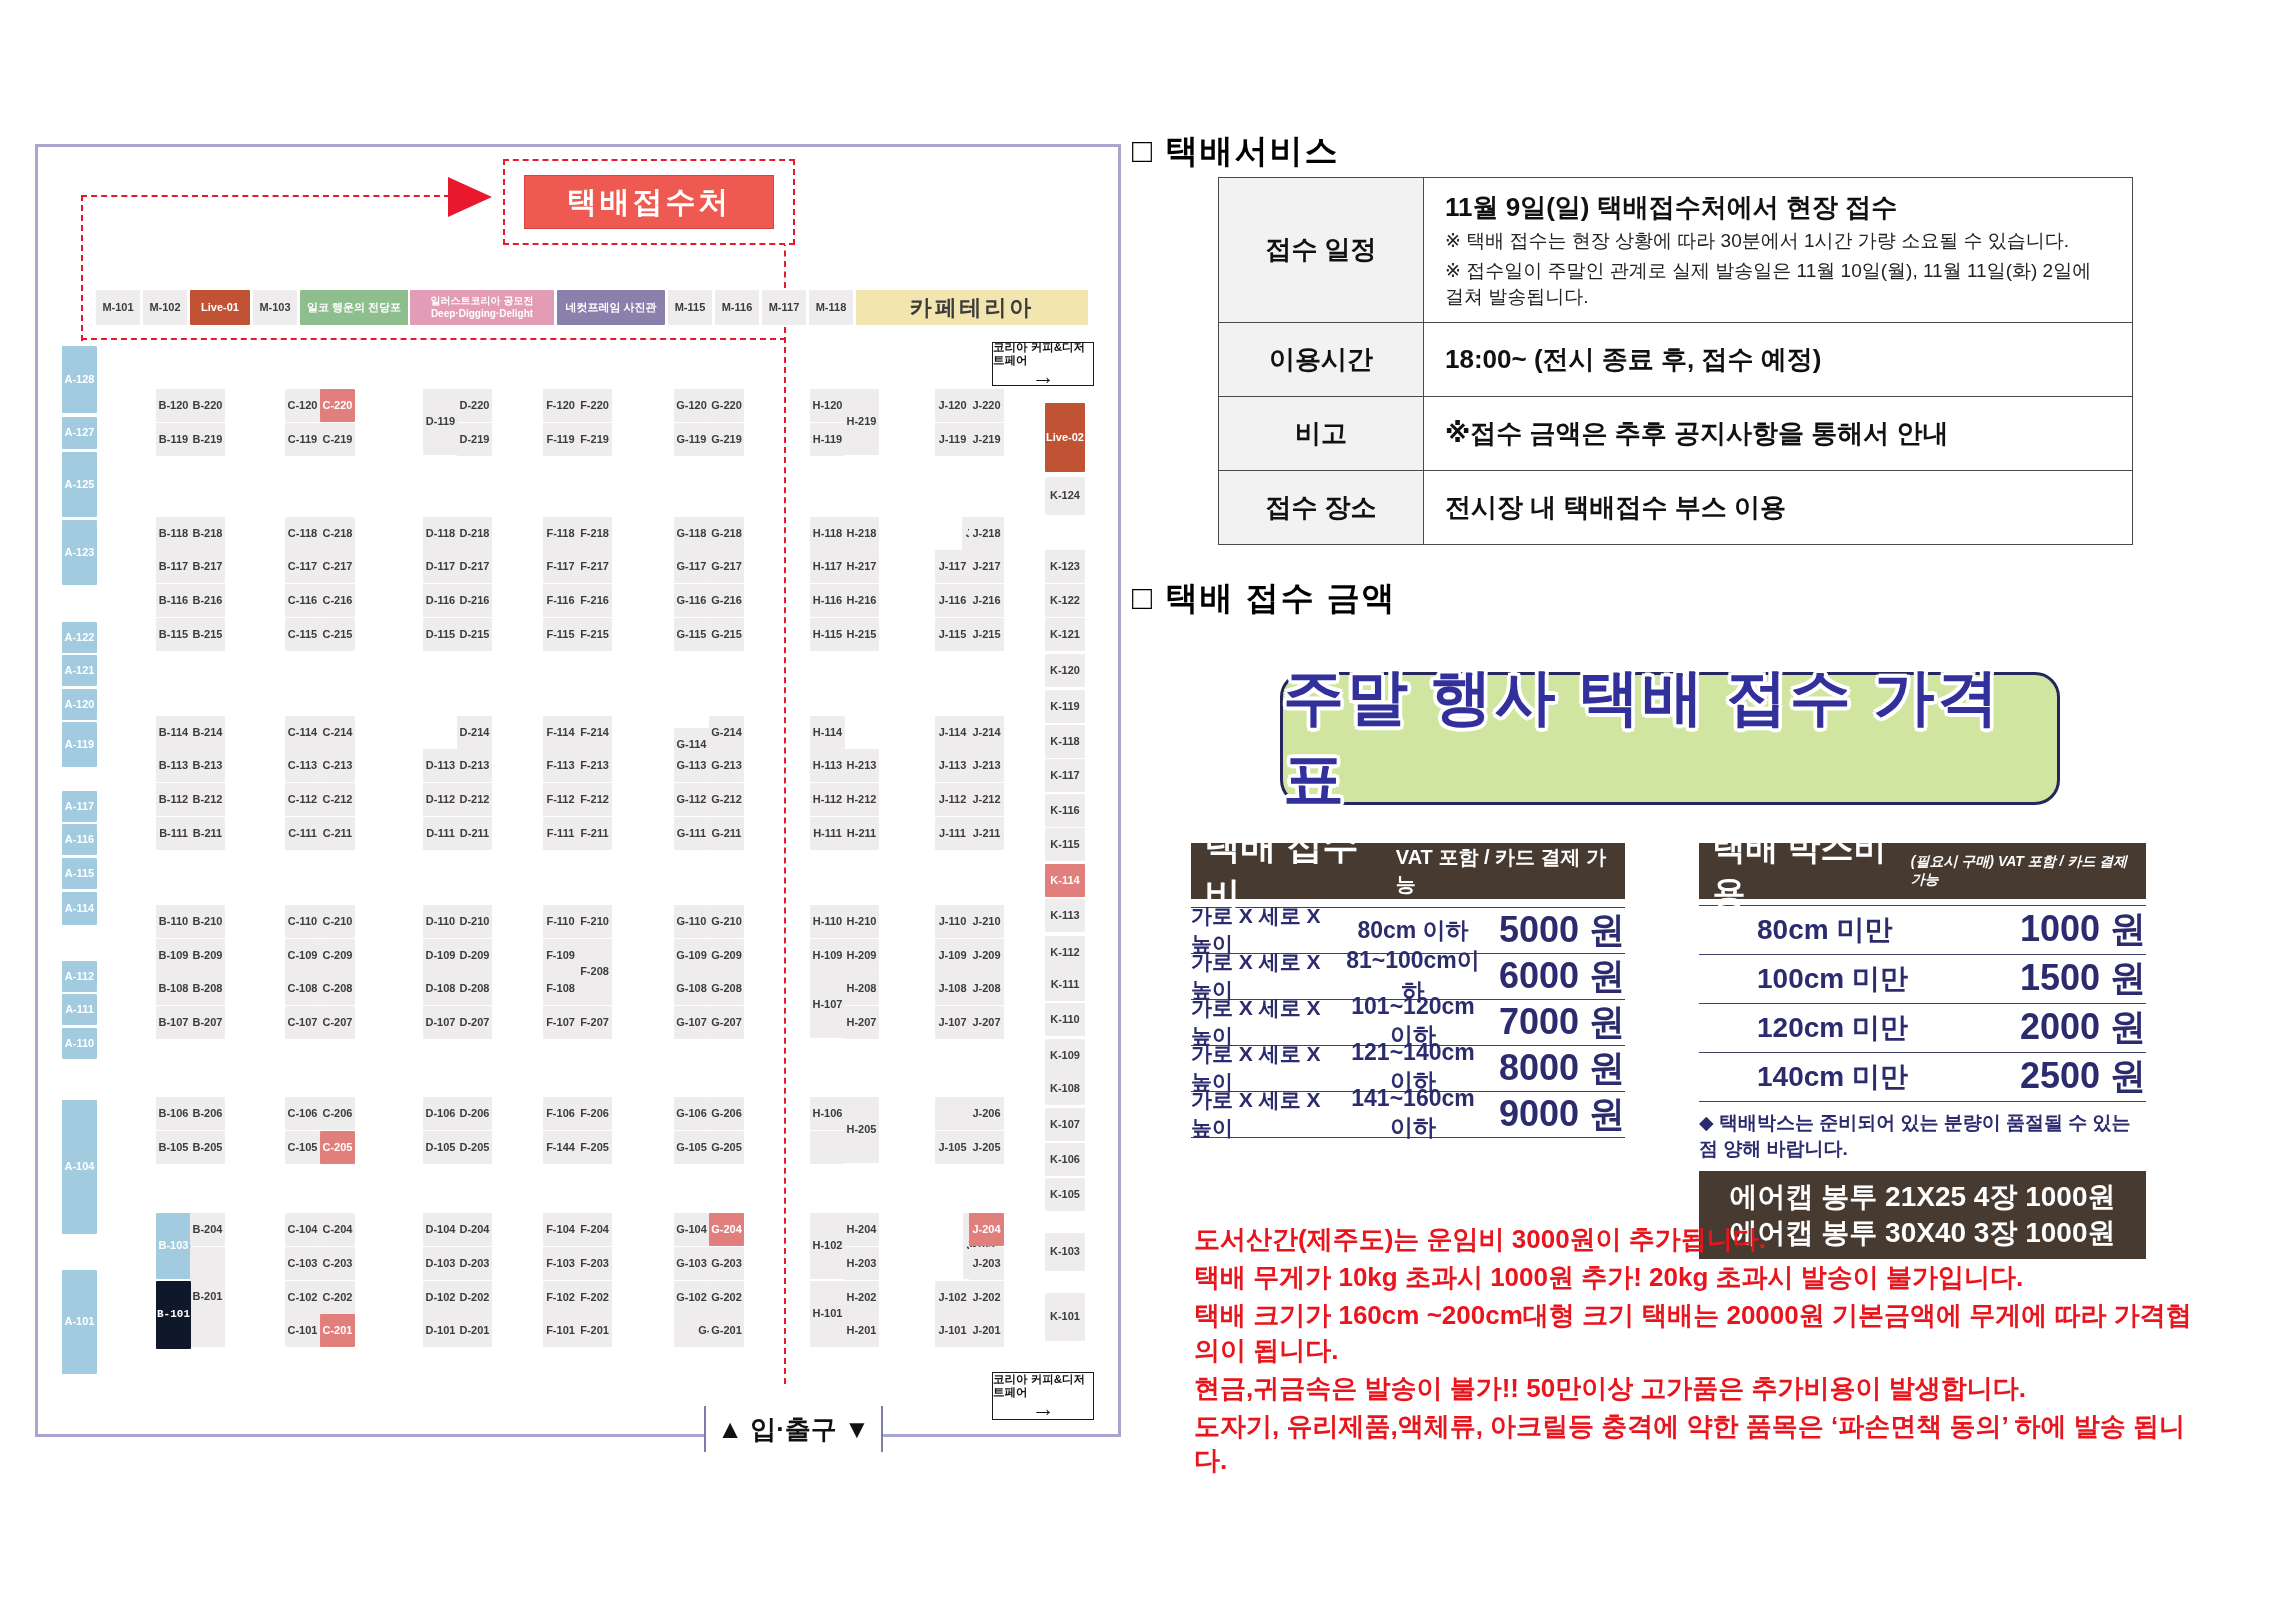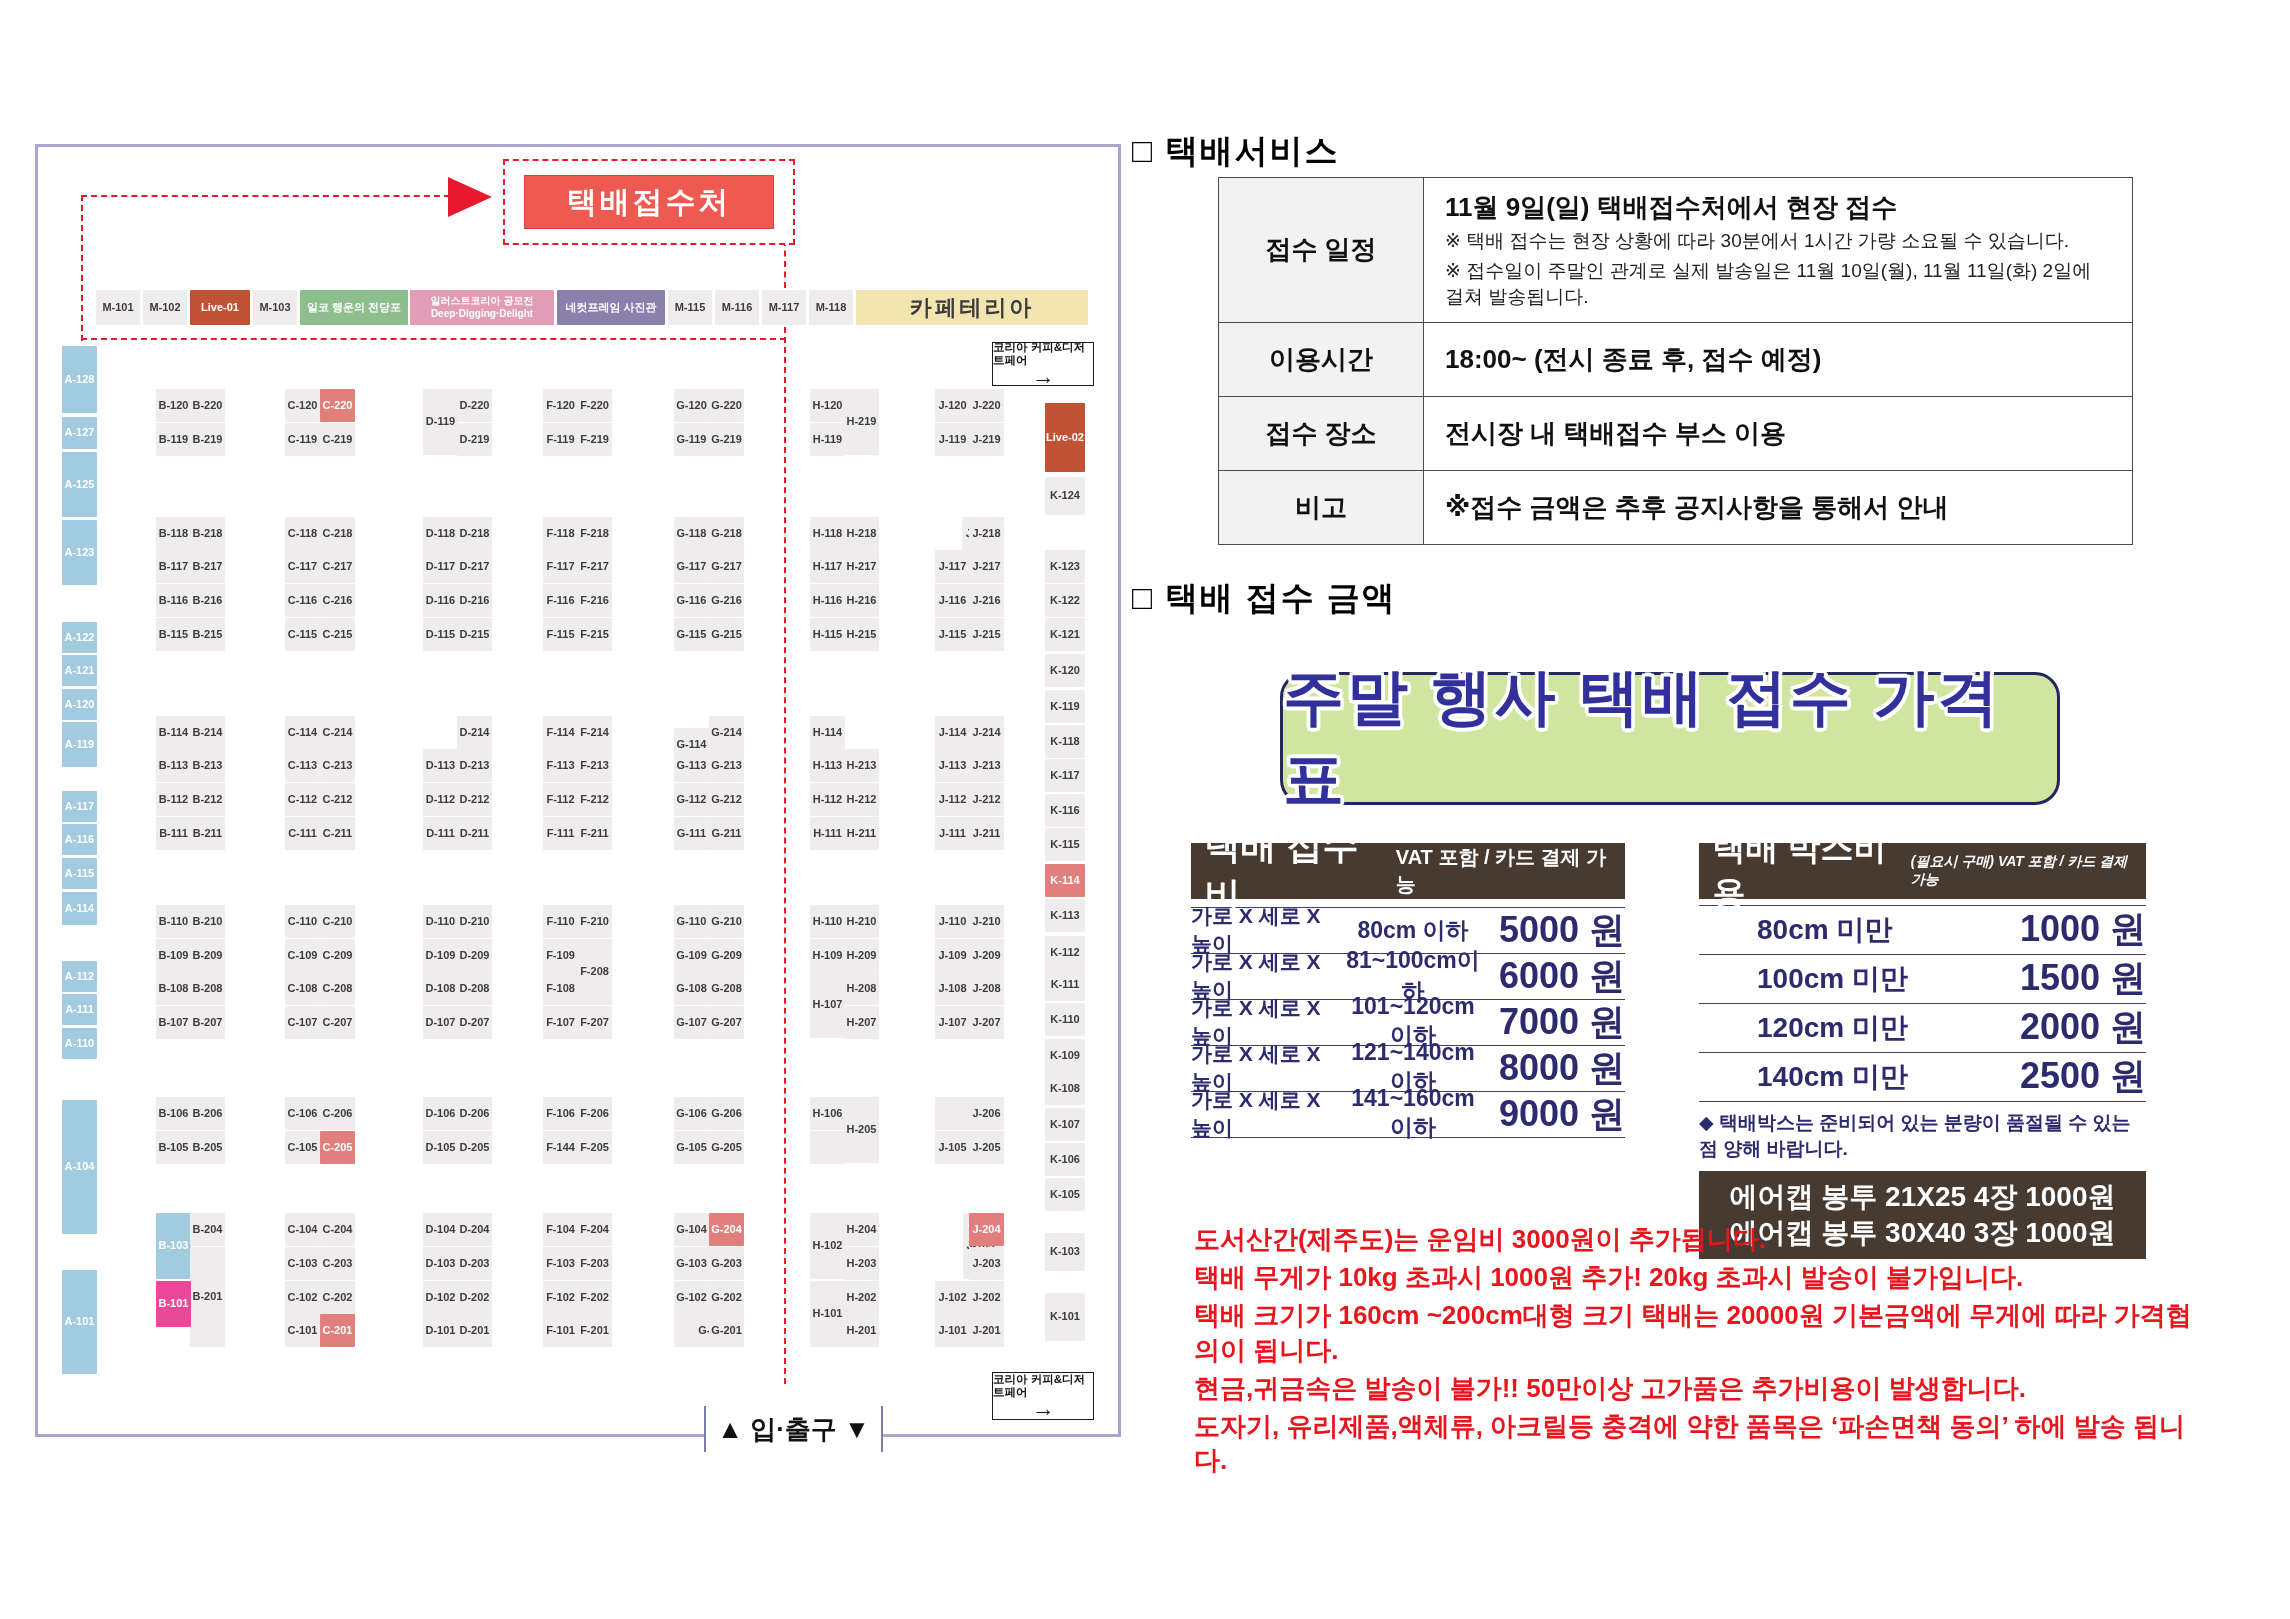--- a/index.html
+++ b/index.html
@@ -128,21 +128,21 @@
     <div class="booth" style="left: 190px; top: 972px; width: 35px; height: 33px; background: rgb(238, 236, 236); color: rgb(60, 60, 60);">B-208</div>
     <div class="booth" style="left: 156px; top: 1006px; width: 35px; height: 33px; background: rgb(238, 236, 236); color: rgb(60, 60, 60);">B-107</div>
     <div class="booth" style="left: 190px; top: 1006px; width: 35px; height: 33px; background: rgb(238, 236, 236); color: rgb(60, 60, 60);">B-207</div>
     <div class="booth" style="left: 156px; top: 1097px; width: 35px; height: 33px; background: rgb(238, 236, 236); color: rgb(60, 60, 60);">B-106</div>
     <div class="booth" style="left: 190px; top: 1097px; width: 35px; height: 33px; background: rgb(238, 236, 236); color: rgb(60, 60, 60);">B-206</div>
     <div class="booth" style="left: 156px; top: 1131px; width: 35px; height: 33px; background: rgb(238, 236, 236); color: rgb(60, 60, 60);">B-105</div>
     <div class="booth" style="left: 190px; top: 1131px; width: 35px; height: 33px; background: rgb(238, 236, 236); color: rgb(60, 60, 60);">B-205</div>
     <div class="booth" style="left: 156px; top: 1213px; width: 35px; height: 66px; background: rgb(162, 203, 223); color: rgb(255, 255, 255);">B-103</div>
     <div class="booth" style="left: 190px; top: 1213px; width: 35px; height: 33px; background: rgb(238, 236, 236); color: rgb(60, 60, 60);">B-204</div>
     <div class="booth" style="left: 190px; top: 1247px; width: 35px; height: 100px; background: rgb(238, 236, 236); color: rgb(60, 60, 60);">B-201</div>
-    <div class="booth" style="left: 156px; top: 1281px; width: 35px; height: 46px; background: #ec4899; color: rgb(255, 255, 255);">B-101</div>
+    <div class="booth" style="left: 156px; top: 1281px; width: 35px; height: 68px; background: #0f172a; color: rgb(255, 255, 255); font-family: Liberation Mono, monospace;">B-101</div>
     <div class="booth" style="left: 285px; top: 389px; width: 35px; height: 33px; background: rgb(238, 236, 236); color: rgb(60, 60, 60);">C-120</div>
     <div class="booth" style="left: 320px; top: 389px; width: 35px; height: 33px; background: rgb(224, 127, 124); color: rgb(255, 255, 255);">C-220</div>
     <div class="booth" style="left: 285px; top: 423px; width: 35px; height: 33px; background: rgb(238, 236, 236); color: rgb(60, 60, 60);">C-119</div>
     <div class="booth" style="left: 320px; top: 423px; width: 35px; height: 33px; background: rgb(238, 236, 236); color: rgb(60, 60, 60);">C-219</div>
     <div class="booth" style="left: 285px; top: 517px; width: 35px; height: 33px; background: rgb(238, 236, 236); color: rgb(60, 60, 60);">C-118</div>
     <div class="booth" style="left: 320px; top: 517px; width: 35px; height: 33px; background: rgb(238, 236, 236); color: rgb(60, 60, 60);">C-218</div>
     <div class="booth" style="left: 285px; top: 550px; width: 35px; height: 33px; background: rgb(238, 236, 236); color: rgb(60, 60, 60);">C-117</div>
     <div class="booth" style="left: 320px; top: 550px; width: 35px; height: 33px; background: rgb(238, 236, 236); color: rgb(60, 60, 60);">C-217</div>
     <div class="booth" style="left: 285px; top: 584px; width: 35px; height: 33px; background: rgb(238, 236, 236); color: rgb(60, 60, 60);">C-116</div>
     <div class="booth" style="left: 320px; top: 584px; width: 35px; height: 33px; background: rgb(238, 236, 236); color: rgb(60, 60, 60);">C-216</div>
@@ -423,29 +423,29 @@
         <div class="svc-note">※ 접수일이 주말인 관계로 실제 발송일은 11월 10일(월), 11월 11일(화) 2일에 걸쳐 발송됩니다.</div>
       </div>
     </div>
     <div class="svc-row">
       <div class="svc-label">이용시간</div>
       <div class="svc-content">
         <div class="svc-main">18:00~ (전시 종료 후, 접수 예정)</div>
       </div>
     </div>
     <div class="svc-row">
+      <div class="svc-label">비고</div>
+      <div class="svc-content">
+        <div class="svc-main">※접수 금액은  추후 공지사항을 통해서 안내</div>
+      </div>
+    </div>
+    <div class="svc-row">
       <div class="svc-label">접수 장소</div>
       <div class="svc-content">
         <div class="svc-main">전시장 내 택배접수 부스 이용</div>
-      </div>
-    </div>
-    <div class="svc-row">
-      <div class="svc-label">비고</div>
-      <div class="svc-content">
-        <div class="svc-main">※접수 금액은  추후 공지사항을 통해서 안내</div>
       </div>
     </div>
   </div>
 
 <div class="section-title" id="price-title">□  택배 접수 금액</div>
 
 <div id="banner">
   <span>주말 행사 택배 접수 가격표</span>
 </div>
 

